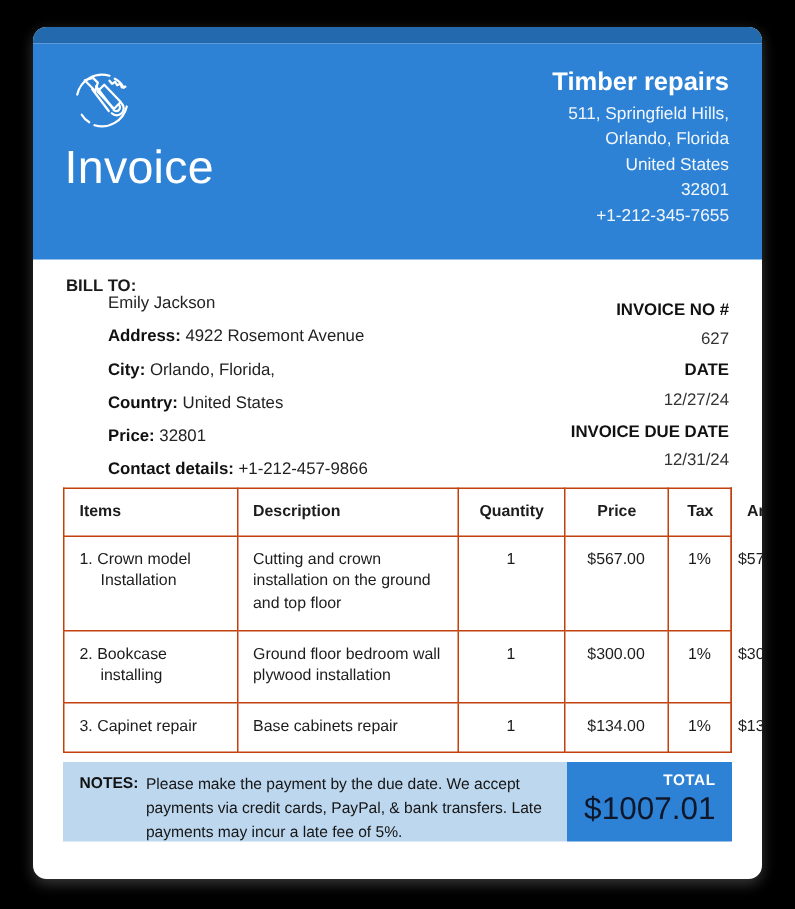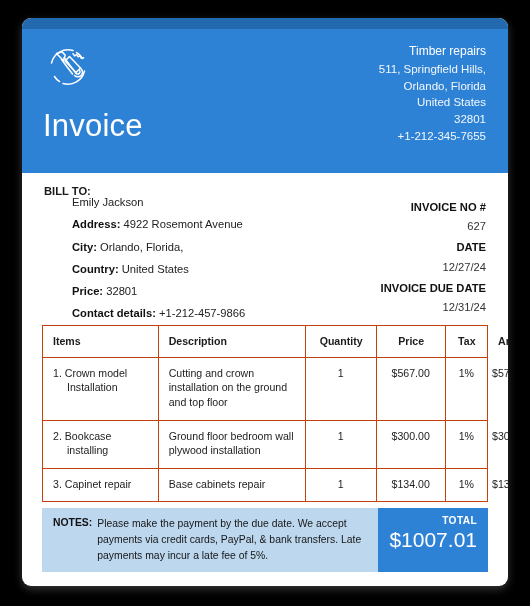--- a/index.html
+++ b/index.html
@@ -51,39 +51,39 @@
     position: absolute;
     left: 22px;
     top: 14px;
     width: 48px;
     height: 48px;
   }
 
   .doc-title {
     position: absolute;
     left: 21px;
-    top: 80px;
+    top: 66px;
     font-size: 31px;
     font-weight: 300;
     color: #ffffff;
     letter-spacing: 0.2px;
     line-height: 1.1;
   }
 
   .company-block {
     position: absolute;
     right: 22px;
     top: 14px;
     text-align: right;
     color: #ffffff;
     line-height: 1.47;
   }
   .company-name {
-    font-size: 12px;
-    font-weight: normal;
+    font-size: 17px;
+    font-weight: bold;
     color: #ffffff;
   }
   .company-line {
     font-size: 11.5px;
     font-weight: 400;
     color: #f2f7fc;
   }
 
   
   .midsection {
@@ -170,21 +170,21 @@
   col.c-qty    { width: 64px; }
   col.c-price  { width: 62px; }
   col.c-tax    { width: 38px; }
   col.c-amount { width: 0; }
 
   
   .footer {
     position: relative;
     margin: 6px 20px 0 20px;
     display: flex;
-    height: 64px;
+    height: 53px;
   }
   .notes {
     flex: 1;
     background: #bdd7ee;
     padding: 8px 10px 8px 11px;
     display: flex;
     align-items: flex-start;
   }
   .notes-label {
     font-size: 10.4px;
@@ -208,21 +208,21 @@
   }
   .total-label {
     font-size: 10.2px;
     font-weight: bold;
     letter-spacing: 0.35px;
     color: #ffffff;
   }
   .total-value {
     font-size: 21px;
     font-weight: 300;
-    color: #ffffff;
+    color: #0f172a;
     margin-top: 3px;
     line-height: 1.05;
   }
 </style>
 </head>
 <body>
 
 <div id="stage">
 
   <div class="card">

